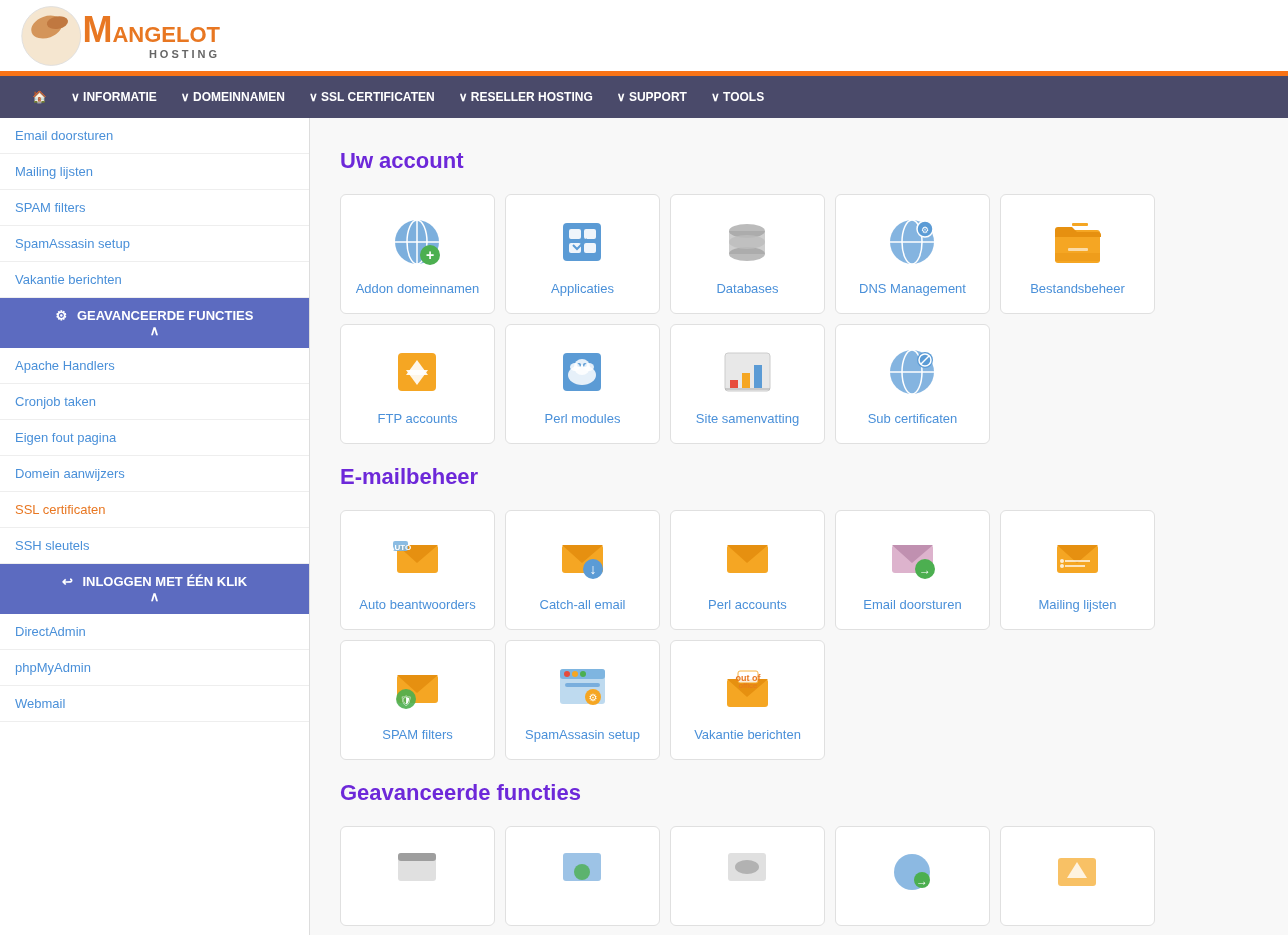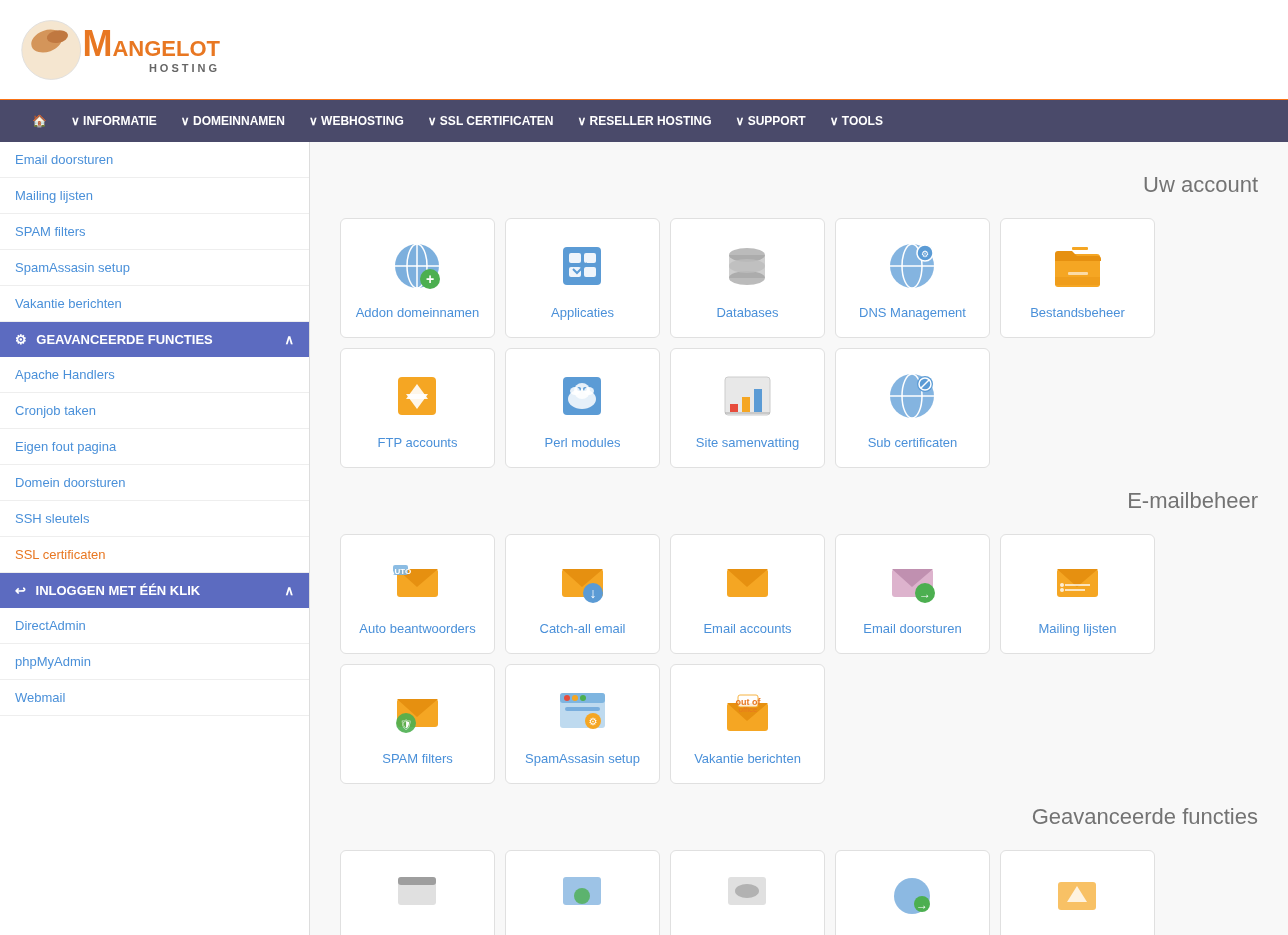--- a/index.html
+++ b/index.html
@@ -1,25 +1,25 @@
 <!DOCTYPE html>
 <html><head>
   <meta charset="utf-8">
   <style>
     * { box-sizing: border-box; margin: 0; padding: 0; }
     body { font-family: Arial, sans-serif; font-size: 14px; color: #333; background: #f4f4f4; }
 
     
     .top-nav {
       background: #fff;
-      border-bottom: 1px solid #f97316;
+      border-bottom: 5px solid #f97316;
       padding: 0 20px;
       display: flex;
       align-items: center;
-      height: 100px;
+      height: 76px;
     }
     .logo-area {
       width: 200px;
       display: flex;
       align-items: center;
     }
 
     
     .menu-bar {
       background: #4a4a6a;
@@ -54,42 +54,43 @@
     }
     .sidebar-section-header {
       background: #5c6bc0;
       color: #fff;
       padding: 10px 15px;
       font-size: 13px;
       font-weight: bold;
       display: flex;
       align-items: center;
       justify-content: space-between;
+      flex-direction: column;
     }
     .sidebar-item {
       padding: 10px 15px;
       border-bottom: 1px solid #eee;
       color: #4a90d9;
       cursor: pointer;
       font-size: 13px;
     }
 
     
     .main-content {
       flex: 1;
       padding: 20px 30px;
       background: #f8f8f8;
     }
 
     .section-title {
-      text-align: right;
+      text-align: left;
       font-size: 22px;
-      color: #737373;
+      color: #6d28d9;
       margin: 10px 0 20px;
-      font-weight: normal;
+      font-weight: bold;
     }
 
     .tiles-grid {
       display: flex;
       flex-wrap: wrap;
       gap: 10px;
       margin-bottom: 20px;
     }
 
     .tile {
@@ -138,21 +139,20 @@
       </div>
       <div style="color:#666; font-size:11px; letter-spacing:3px; font-weight:bold;text-align:right;">HOSTING</div>
     </div>
   </div>
 </div>
 
 <div class="menu-bar">
   <a href="#">🏠</a>
   <a href="#">∨ INFORMATIE</a>
   <a href="#">∨ DOMEINNAMEN</a>
-  <a href="#">∨ WEBHOSTING</a>
   <a href="#">∨ SSL CERTIFICATEN</a>
   <a href="#">∨ RESELLER HOSTING</a>
   <a href="#">∨ SUPPORT</a>
   <a href="#">∨ TOOLS</a>
 </div>
 
 <div class="layout">
 
   <div class="sidebar">
 
@@ -165,23 +165,23 @@
     <div class="sidebar-section-header">
       <span>
         <span style="margin-right:6px;">⚙</span>
         <span>GEAVANCEERDE FUNCTIES</span>
       </span>
       <span>∧</span>
     </div>
     <div class="sidebar-item">Apache Handlers</div>
     <div class="sidebar-item">Cronjob taken</div>
     <div class="sidebar-item">Eigen fout pagina</div>
-    <div class="sidebar-item">Domein doorsturen</div>
+    <div class="sidebar-item">Domein aanwijzers</div>
+    <div class="sidebar-item" style="color:#e87722;">SSL certificaten</div>
     <div class="sidebar-item">SSH sleutels</div>
-    <div class="sidebar-item" style="color:#e87722;">SSL certificaten</div>
 
     <div class="sidebar-section-header">
       <span>
         <span style="margin-right:6px;">↩</span>
         <span>INLOGGEN MET ÉÉN KLIK</span>
       </span>
       <span>∧</span>
     </div>
     <div class="sidebar-item">DirectAdmin</div>
     <div class="sidebar-item">phpMyAdmin</div>
@@ -346,21 +346,21 @@
         <span>Catch-all email</span>
       </div>
 
       <div class="tile">
         <div class="tile-icon">
           <svg width="55" height="55" viewBox="0 0 55 55">
             <rect x="7" y="14" width="41" height="28" rx="3" fill="#f5a623"></rect>
             <polygon points="7,14 27,32 48,14" fill="#e69010"></polygon>
           </svg>
         </div>
-        <span>Email accounts</span>
+        <span>Perl accounts</span>
       </div>
 
       <div class="tile">
         <div class="tile-icon">
           <svg width="55" height="55" viewBox="0 0 55 55">
             <rect x="7" y="14" width="41" height="28" rx="3" fill="#d4a0c0" opacity="0.8"></rect>
             <polygon points="7,14 27,32 48,14" fill="#c090b0"></polygon>
             <circle cx="40" cy="38" r="10" fill="#4caf50"></circle>
             <text x="40" y="43" text-anchor="middle" fill="#fff" font-size="12" font-weight="bold">→</text>
           </svg>

